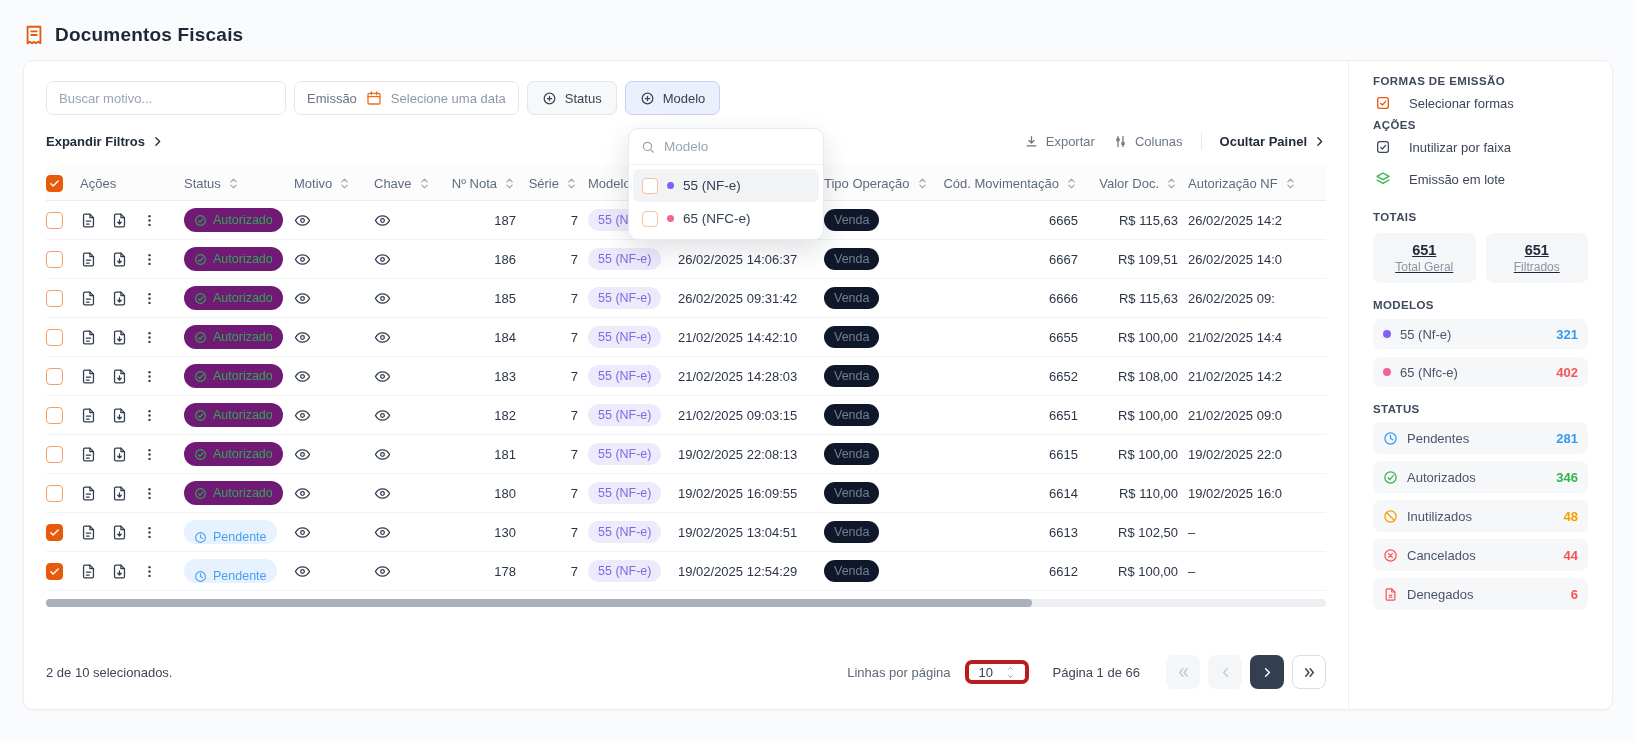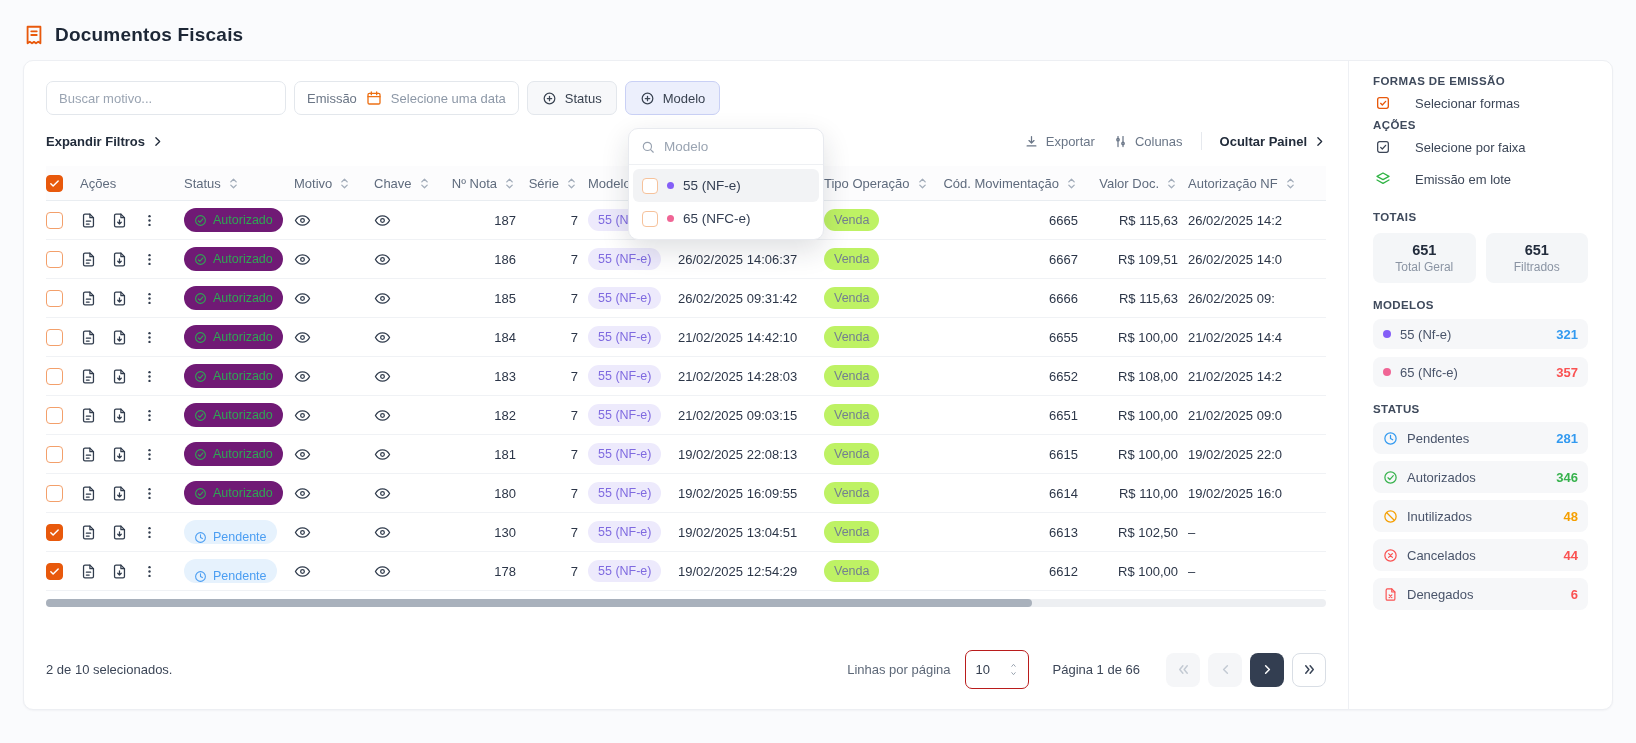--- a/index.html
+++ b/index.html
@@ -67,49 +67,49 @@
   .kebab { width:15px; height:15px; color:#313c4d; cursor:pointer; flex:none; }
   .eye { width:17px; height:17px; color:#323d4e; cursor:pointer; }
 
   .badge { display:inline-flex; align-items:center; gap:6px; height:24px; padding:0 10px; border-radius:999px; font-size:12.5px; font-weight:500; }
   .status-badge .bic { width:13px; height:13px; display:none; flex:none; }
   .status-badge[data-variant="autorizado"] { background:#701a75; color:#2fa653; }
   .status-badge[data-variant="autorizado"] .bic-check { display:block; }
   .status-badge[data-variant="pendente"] { background:#e6f2fd; color:#4b9ef2;align-items:flex-end; }
   .status-badge[data-variant="pendente"] .bic-clock { display:block; }
   .pill-model { background:#edeafc; color:#7f6ae0; height:22px; font-size:12.5px; }
-  .pill-gray { background:#bef264; color:#737f90; height:22px; font-size:12.5px; }
+  .pill-gray { background:#0f172a; color:#737f90; height:22px; font-size:12.5px; }
 
   .hscroll { height:8px; background:#edeff2; border-radius:6px; margin-top:8px; position:relative; }
   .hscroll .thumb { position:absolute; left:0; top:0; height:8px; width:77%; background:#a9b1bc; border-radius:6px; cursor:pointer; }
 
   
   .tfooter { margin-top:auto; display:flex; align-items:center; padding:10px 0 6px; }
   .sel-info { font-size:13px; color:#3c4657; }
   .fright { margin-left:auto; display:flex; align-items:center; gap:14px; }
   .rpp-label { font-size:13px; color:#5d6878; }
-  .pagesize { width:64px; height:39px; border:1px solid #b91c1c; border-radius:7px; display:flex; align-items:center; justify-content:space-between; padding:0 10px; font-size:13px; color:#333d4e; cursor:pointer; background:#fff; }
+  .pagesize { width:64px; height:24px; border:4px solid #b91c1c; border-radius:7px; display:flex; align-items:center; justify-content:space-between; padding:0 10px; font-size:13px; color:#333d4e; cursor:pointer; background:#fff; }
   .stepper { display:flex; flex-direction:column; gap:1px; color:#8e98a6; }
   .stepper svg { width:9px; height:7px; }
   .pageinfo { font-size:13px; color:#3c4657; margin-left:10px; }
   .pagers { display:flex; gap:8px; margin-left:12px; }
   .pgbtn { width:34px; height:34px; border-radius:8px; display:flex; align-items:center; justify-content:center; border:none; background:#f5f6f8; color:#c3cad3; cursor:pointer; }
   .pgbtn svg { width:15px; height:15px; }
   .pgbtn.dark { background:#333e51; color:#fff; }
   .pgbtn.ghost { background:#fff; border:1px solid #d9dee5; color:#3a4557; }
 
   
   .sidebar { width:264px; border-left:1px solid #eef0f4; padding:14px 24px 12px; display:flex; flex-direction:column; }
   .sb-title { font-size:11.5px; font-weight:700; color:#3f4a5c; letter-spacing:.4px; }
   .mt { margin-top:16px; }
-  .sb-item { display:flex; align-items:center; gap:24px; font-size:13px; color:#3c4657; padding:8px 2px; cursor:pointer; }
+  .sb-item { display:flex; align-items:center; gap:18px; font-size:13px; color:#3c4657; padding:8px 2px; cursor:pointer; }
   .sb-item .si { width:16px; height:16px; flex:none; }
   .si-orange{ color:#e8590c; } .si-dark{ color:#3c4657; } .si-green{ color:#2fb344; }
   .totals { display:flex; gap:10px; margin-top:10px; }
-  .total-card { flex:1; background:#f4f6f8; border-radius:8px; height:50px; display:flex; flex-direction:column; align-items:center; justify-content:center; gap:2px; }
+  .total-card { flex:1; background:#f4f6f8; border-radius:8px; height:50px; display:flex; flex-direction:column; align-items:center; justify-content:center; gap:2px;text-decoration:underline; }
   .total-card .tv { font-size:14.5px; font-weight:700; color:#222c3c; }
   .total-card .tl { font-size:12px; color:#8a94a3; }
   .mrow { display:flex; align-items:center; gap:9px; background:#f6f7f9; border-radius:8px; height:30px; padding:0 10px; margin-top:8px; font-size:13px; color:#49546a; cursor:pointer; }
   .dot { width:8px; height:8px; border-radius:50%; flex:none; }
   .dot-purple { background:#845ef7; } .dot-pink { background:#f06595; }
   .count { margin-left:auto; font-weight:600; font-size:13px; }
   .c-blue{ color:#339af0; } .c-green{ color:#37b24d; } .c-amber{ color:#f59f00; } .c-red{ color:#fa5252; }
   .srow { display:flex; align-items:center; gap:9px; background:#f6f7f9; border-radius:8px; height:32px; padding:0 10px; margin-top:7px; font-size:13px; color:#49546a; cursor:pointer; }
   .srow .si { width:15px; height:15px; flex:none; }
 
@@ -1073,21 +1073,21 @@
           </svg>
         <span>Selecionar formas</span>
       </div>
 
       <div class="sb-title">AÇÕES</div>
       <div class="sb-item">
         <svg class="si si-dark" viewBox="0 0 24 24" fill="none" stroke="currentColor" stroke-width="1.9" stroke-linecap="round" stroke-linejoin="round">
             <rect x="4" y="4" width="16" height="16" rx="3"></rect>
             <path d="M8.5 12.5l2.5 2.5 5-5.5"></path>
           </svg>
-        <span>Selecione por faixa</span>
+        <span>Inutilizar por faixa</span>
       </div>
       <div class="sb-item">
         <svg class="si si-green" viewBox="0 0 24 24" fill="none" stroke="currentColor" stroke-width="1.9" stroke-linecap="round" stroke-linejoin="round">
             <path d="M12 3l9 5-9 5-9-5z"></path>
             <path d="M3 13.5l9 5 9-5"></path>
           </svg>
         <span>Emissão em lote</span>
       </div>
 
       <div class="sb-title mt">TOTAIS</div>
@@ -1104,21 +1104,21 @@
 
       <div class="sb-title mt">MODELOS</div>
       <div class="mrow">
         <span class="dot dot-purple"></span>
         <span>55 (Nf-e)</span>
         <span class="count c-blue">321</span>
       </div>
       <div class="mrow">
         <span class="dot dot-pink"></span>
         <span>65 (Nfc-e)</span>
-        <span class="count c-red">357</span>
+        <span class="count c-red">402</span>
       </div>
 
       <div class="sb-title mt">STATUS</div>
       <div class="srow">
         <svg class="si c-blue" viewBox="0 0 24 24" fill="none" stroke="currentColor" stroke-width="2" stroke-linecap="round" stroke-linejoin="round">
             <circle cx="12" cy="12" r="9"></circle>
             <path d="M12 7v5l3.5 2"></path>
           </svg>
         <span>Pendentes</span>
         <span class="count c-blue">281</span>

